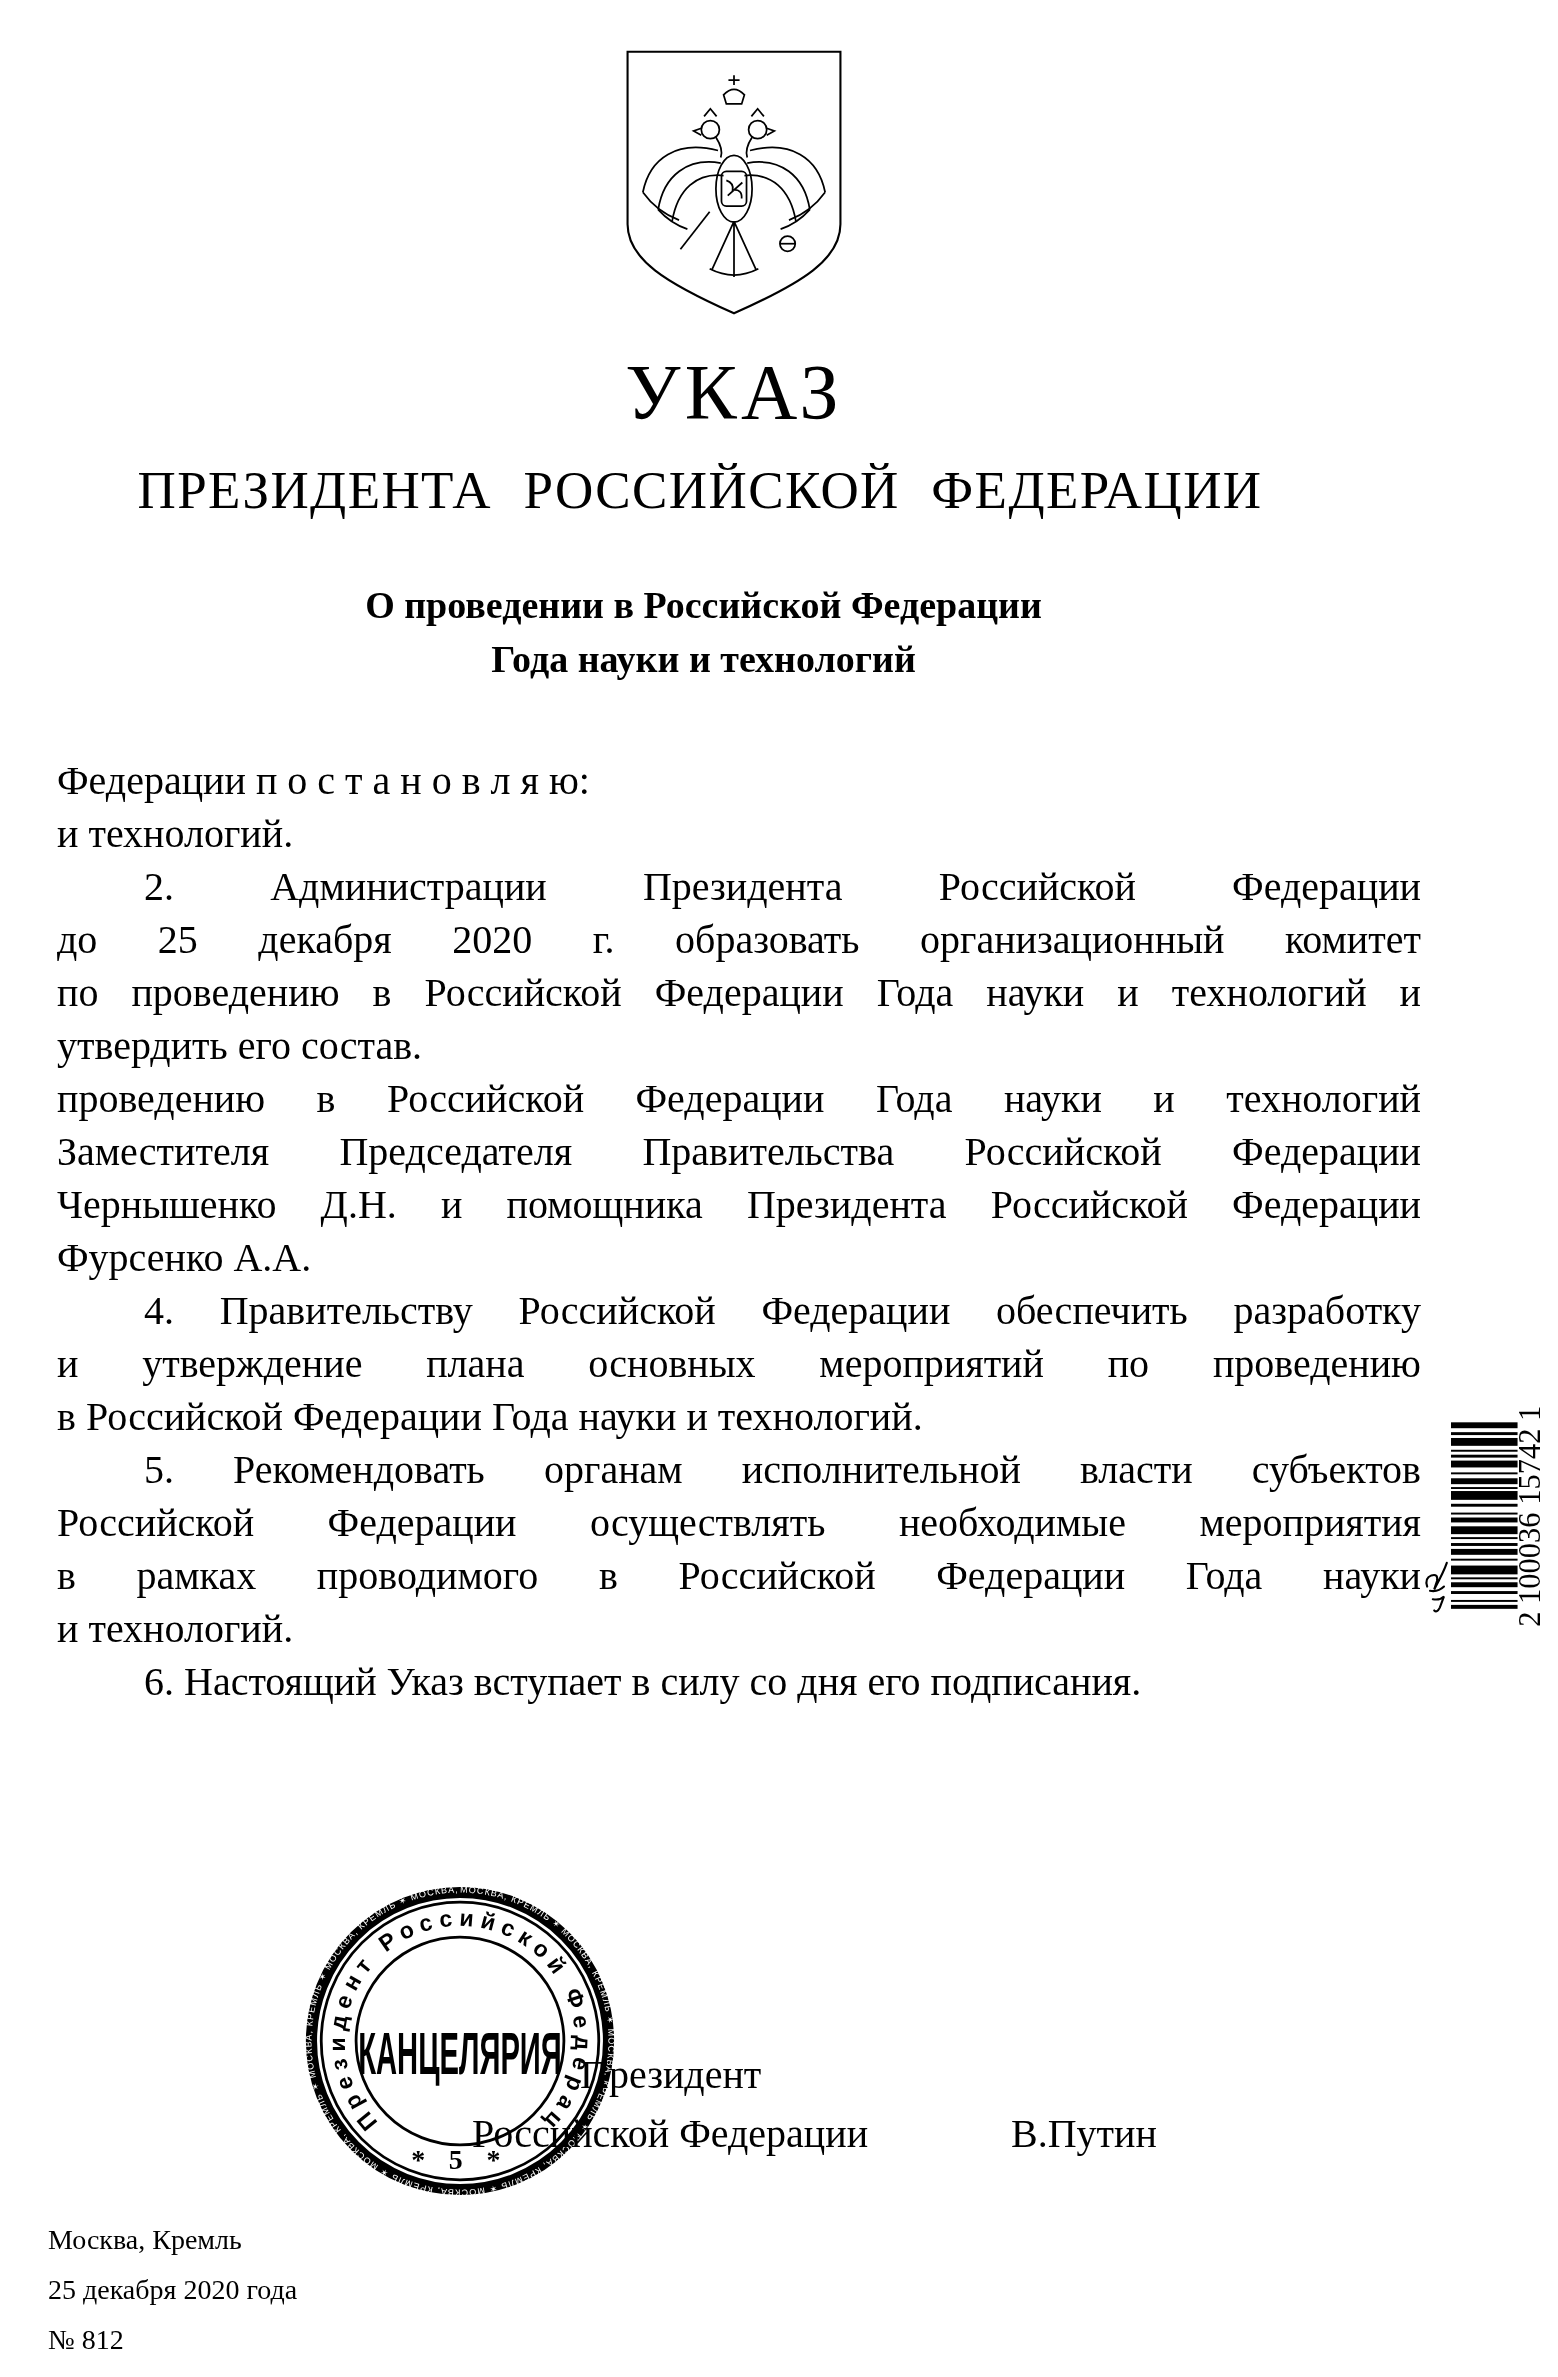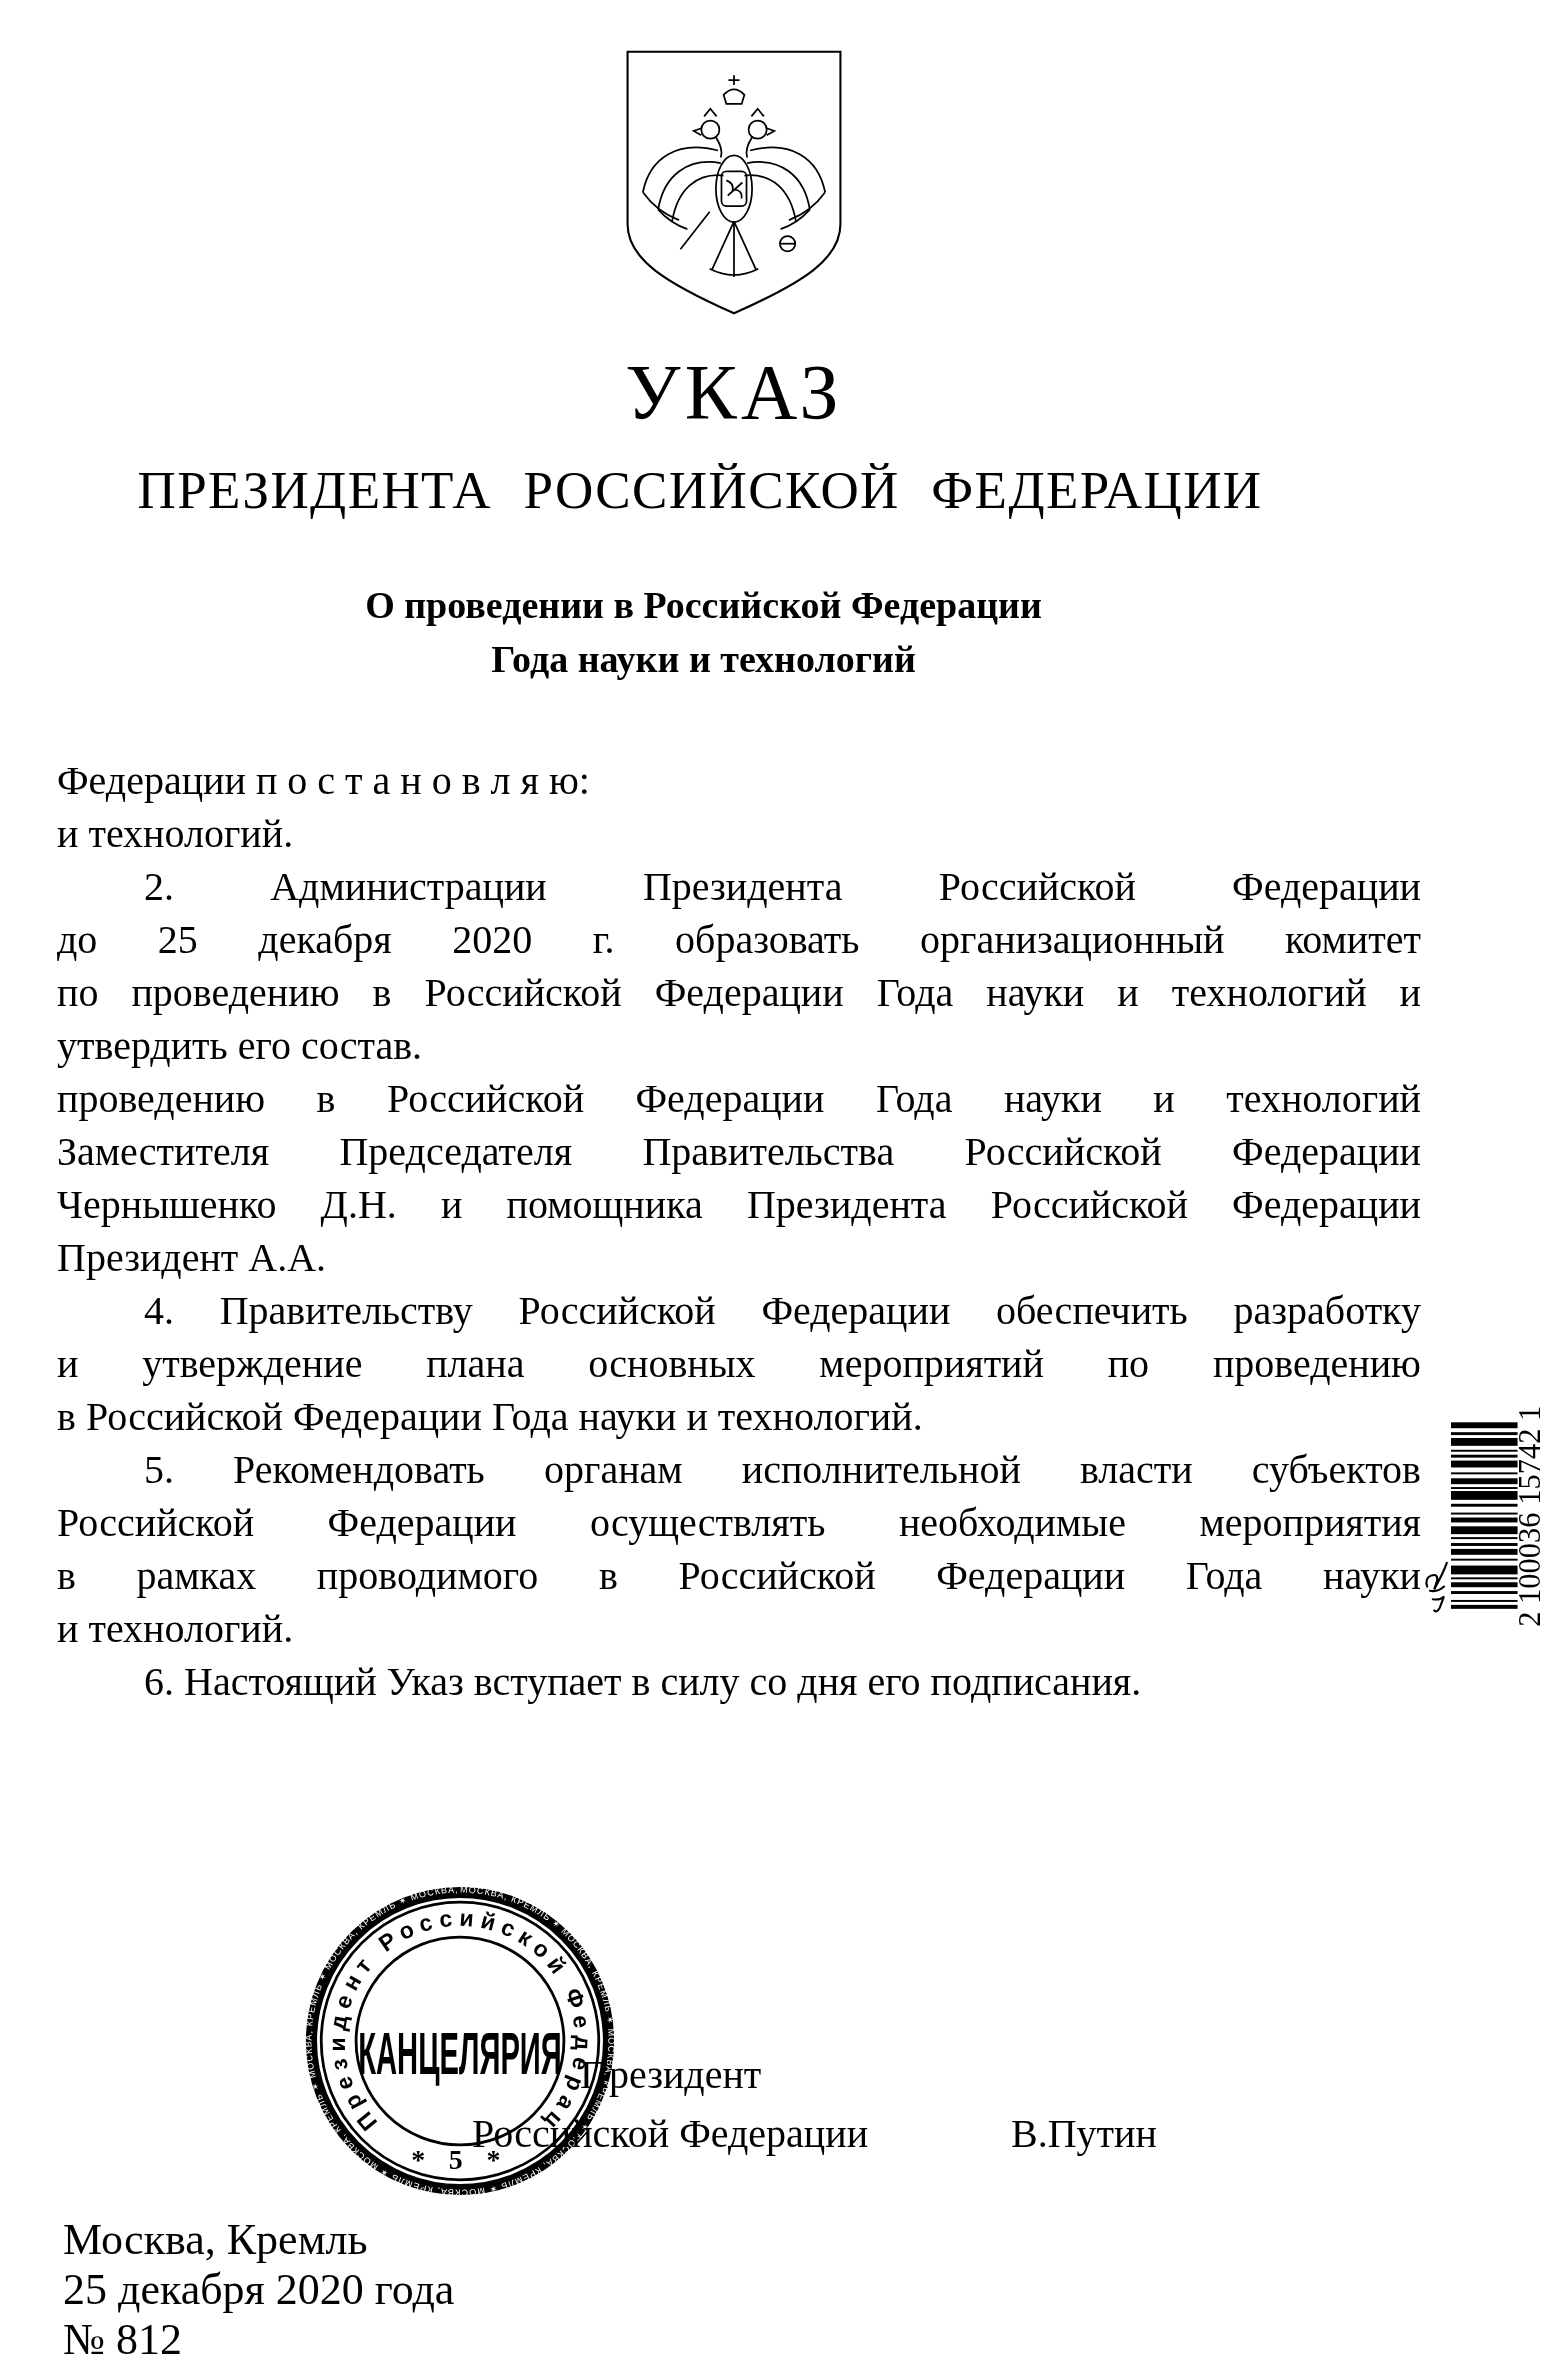--- a/index.html
+++ b/index.html
@@ -29,21 +29,21 @@
   }
   .bline{text-align:justify;text-align-last:left;white-space:normal;}
   .bline.fill{text-align-last:justify;}
   .bline.first{text-indent:87px;}
   
   .stamp{left:301px;top:1882px;width:318px;height:318px;}
   .sig-office-1{left:580px;top:2048px;font-size:40px;line-height:53px;}
   .sig-office-2{left:472px;top:2107px;font-size:40px;line-height:53px;text-align:center;}
   .sig-name{left:1011px;top:2107px;font-size:40px;line-height:53px;}
   
-  .place-block{left:63px;top:2215px;font-size:44px;line-height:50px;}
+  .place-block{left:48px;top:2215px;font-size:28px;line-height:50px;}
   
   .barcode{left:1451px;top:1403px;width:104px;height:230px;}
   .paraph{left:1423px;top:1560px;width:28px;height:56px;}
 </style>
 </head>
 <body>
 
 <svg class="abs emblem" viewBox="0 0 322 392" xmlns="http://www.w3.org/2000/svg">
   <g stroke="#000" fill="none" stroke-width="3">
 
@@ -101,21 +101,21 @@
 <div class="abs body-text">
     <div class="bline">Федерации п о с т а н о в л я ю:</div>
     <div class="bline">и технологий.</div>
     <div class="bline fill first">2. Администрации Президента Российской Федерации</div>
     <div class="bline fill">до 25 декабря 2020 г. образовать организационный комитет</div>
     <div class="bline fill">по проведению в Российской Федерации Года науки и технологий и</div>
     <div class="bline">утвердить его состав.</div>
     <div class="bline fill">проведению в Российской Федерации Года науки и технологий</div>
     <div class="bline fill">Заместителя Председателя Правительства Российской Федерации</div>
     <div class="bline fill">Чернышенко Д.Н. и помощника Президента Российской Федерации</div>
-    <div class="bline">Президент А.А.</div>
+    <div class="bline">Фурсенко А.А.</div>
     <div class="bline fill first">4. Правительству Российской Федерации обеспечить разработку</div>
     <div class="bline fill">и утверждение плана основных мероприятий по проведению</div>
     <div class="bline">в Российской Федерации Года науки и технологий.</div>
     <div class="bline fill first">5. Рекомендовать органам исполнительной власти субъектов</div>
     <div class="bline fill">Российской Федерации осуществлять необходимые мероприятия</div>
     <div class="bline fill">в рамках проводимого в Российской Федерации Года науки</div>
     <div class="bline">и технологий.</div>
     <div class="bline first">6. Настоящий Указ вступает в силу со дня его подписания.</div>
   </div>
 

